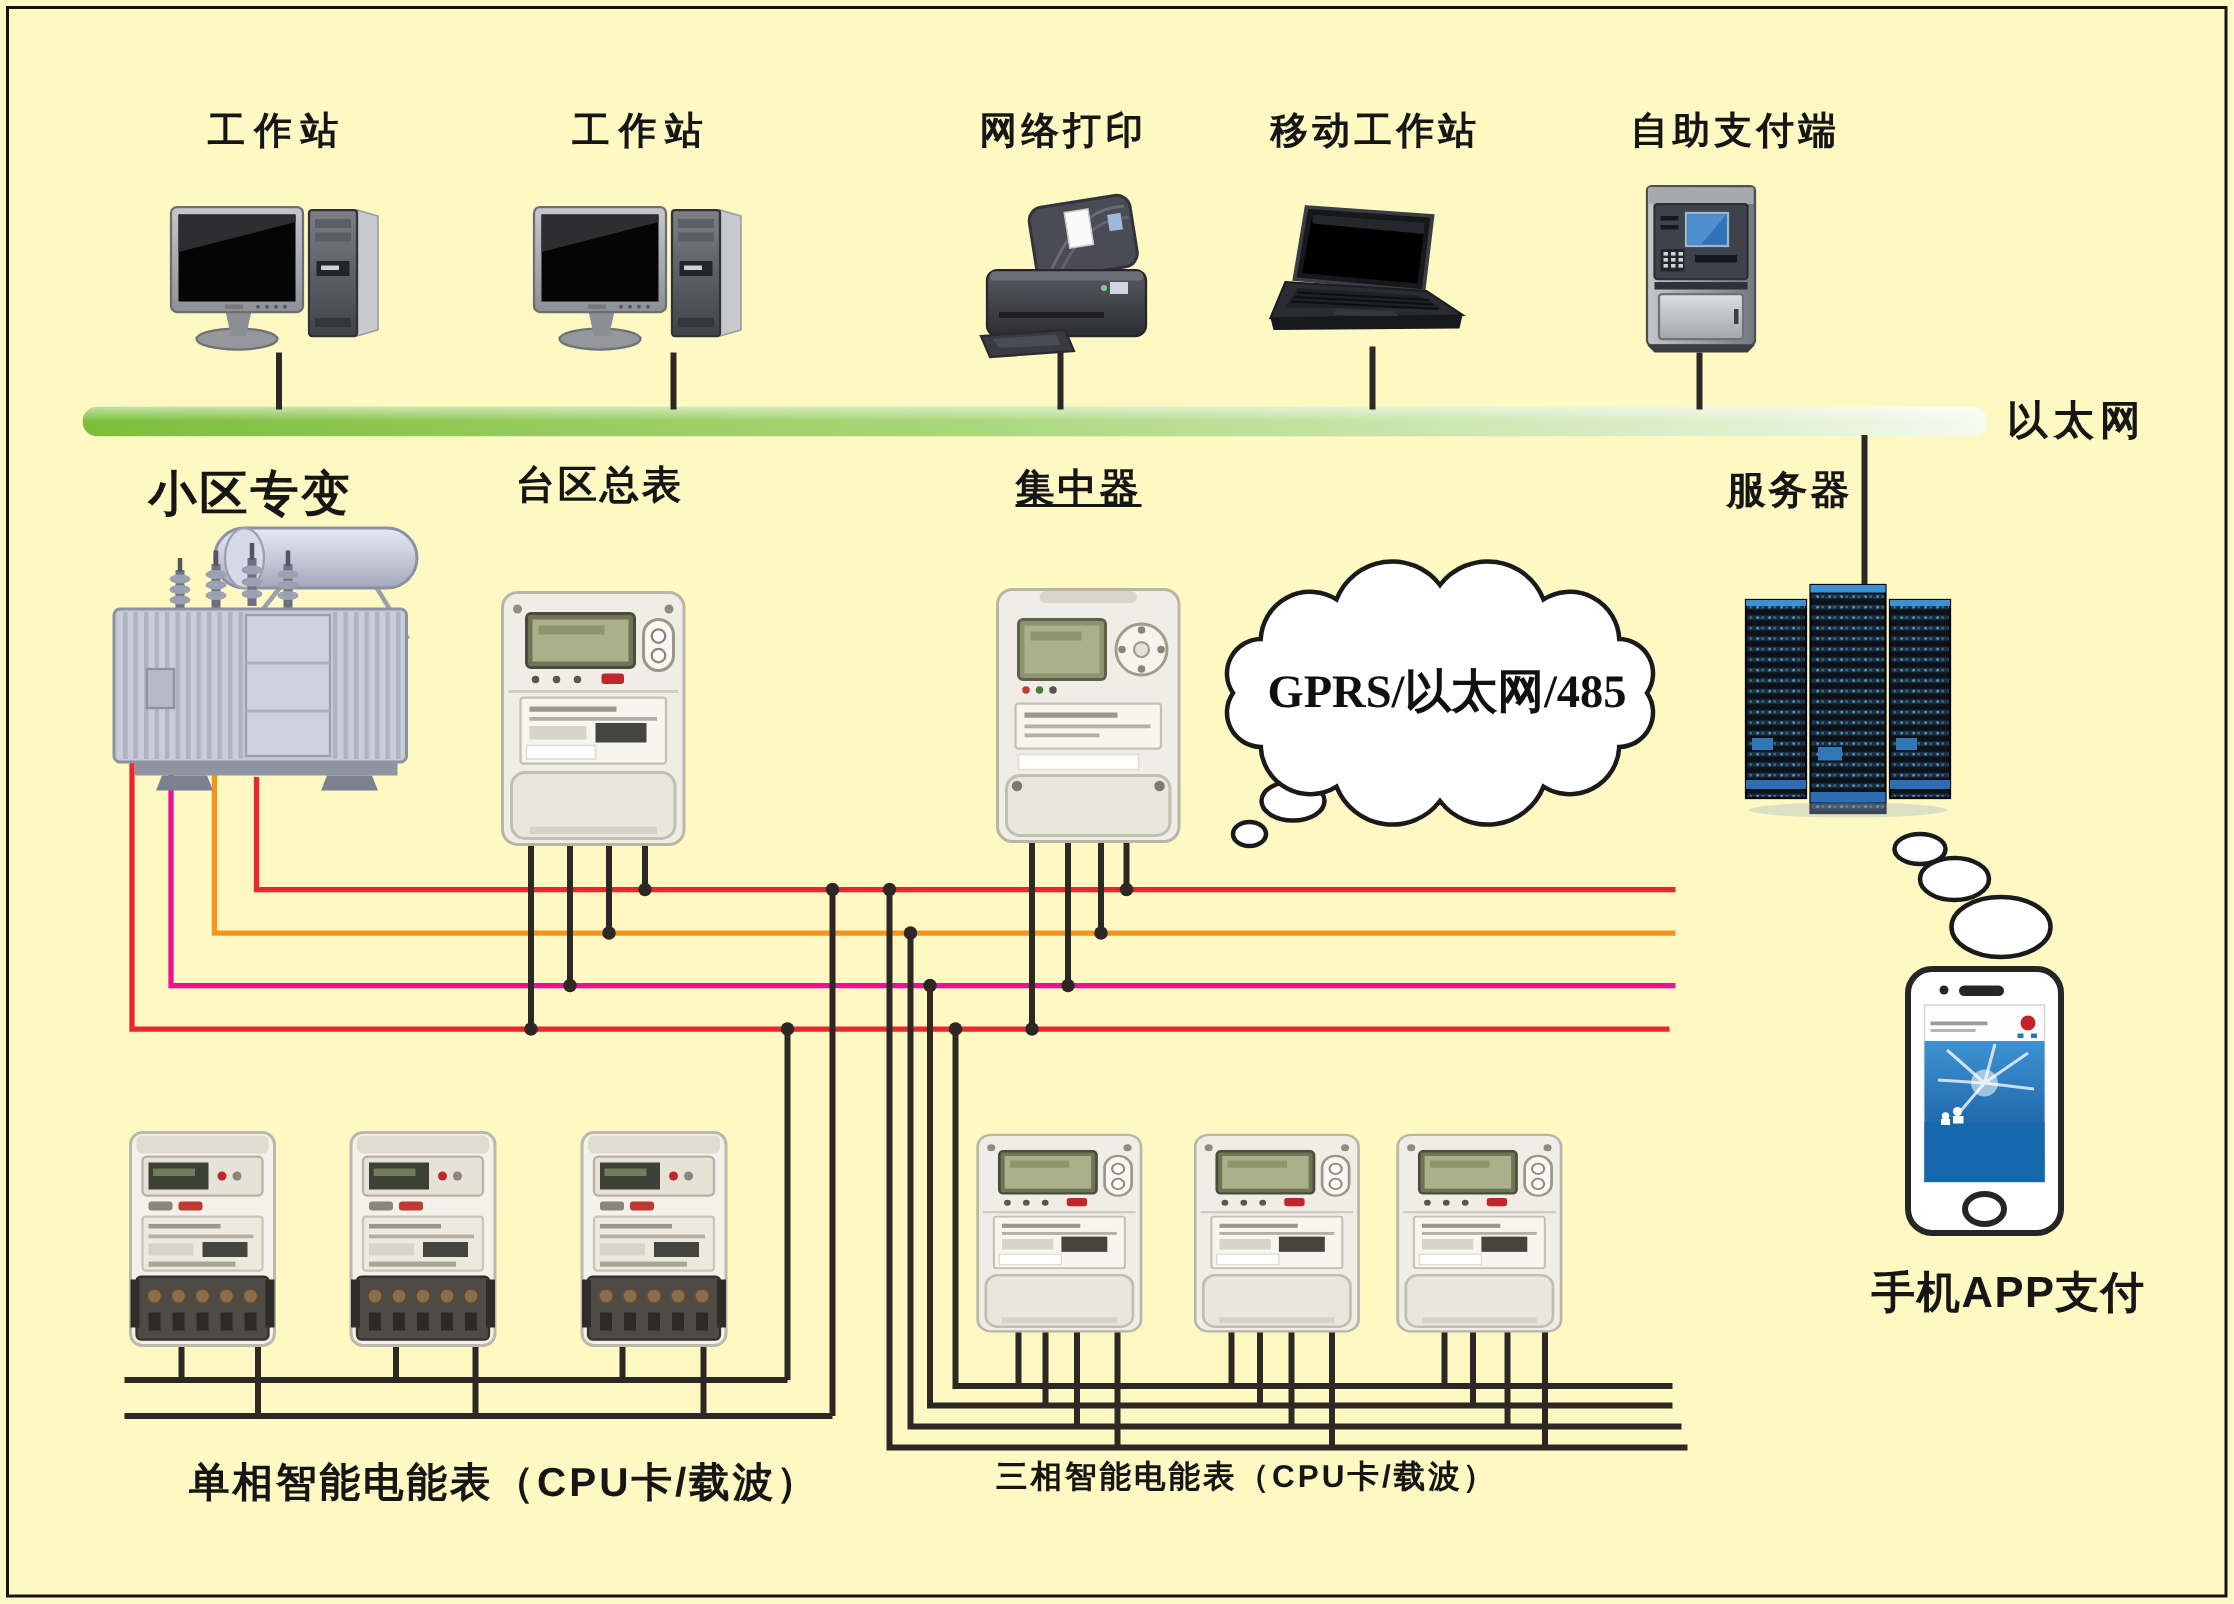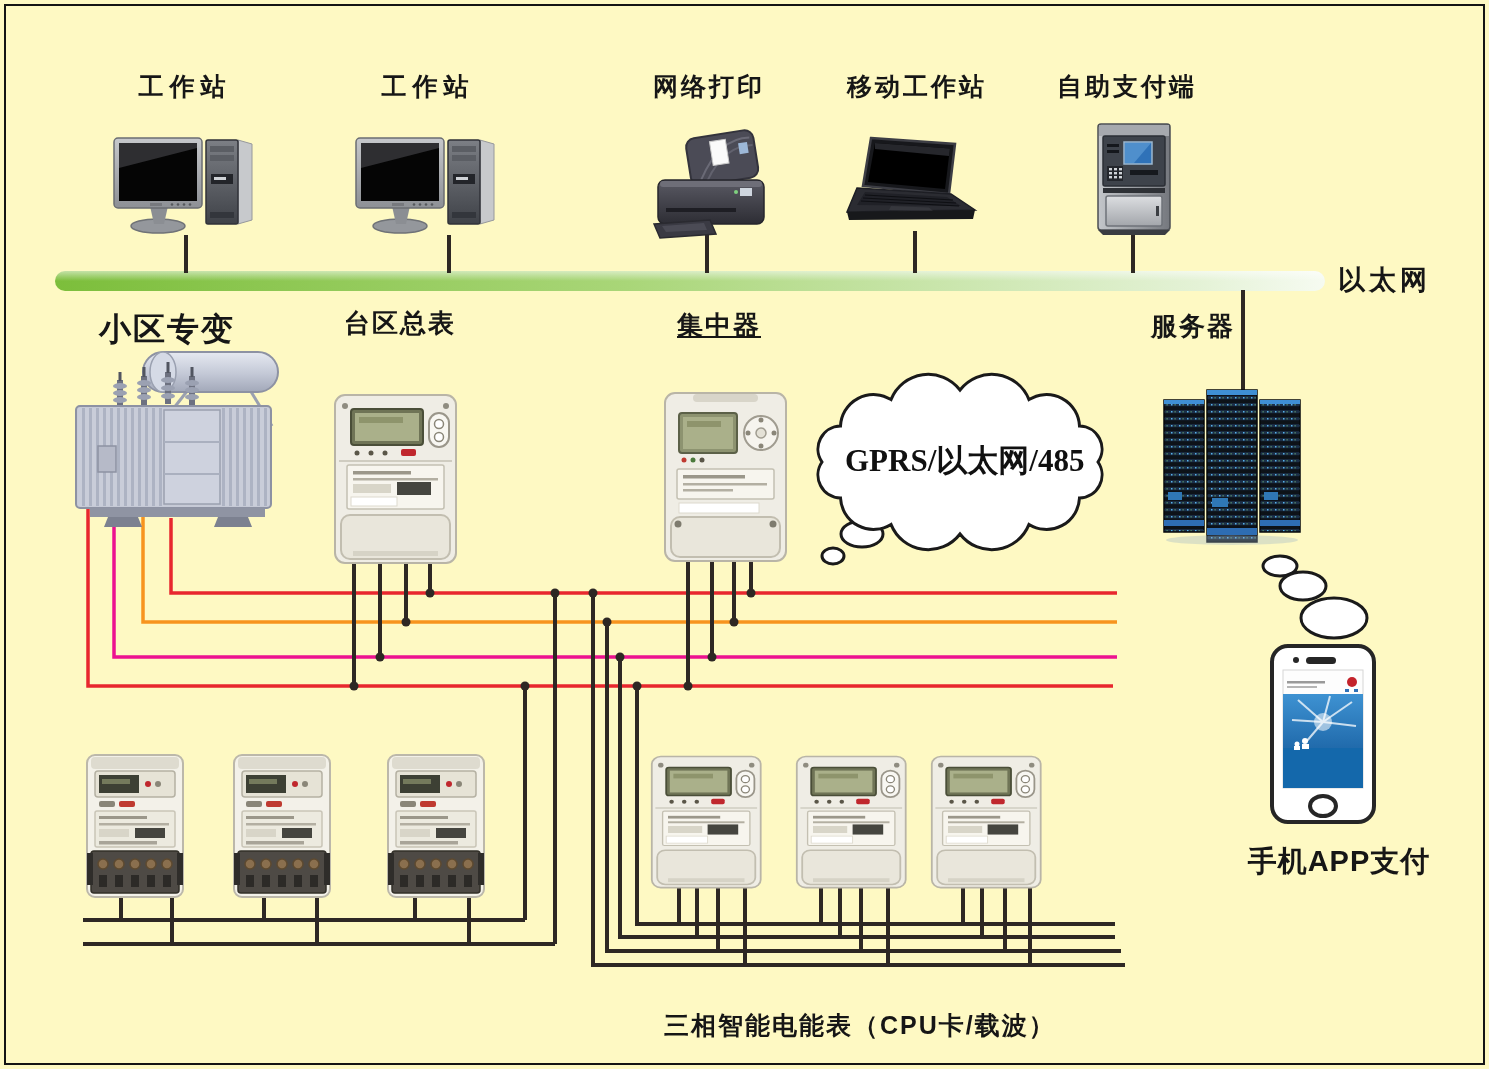--- a/index.html
+++ b/index.html
@@ -448,27 +448,28 @@
           <rect x="1302" y="744" width="7" height="5" fill="#fff"></rect>
       </g>
       <ellipse cx="1323" cy="806" rx="13" ry="10" fill="#fff" stroke="#262626" stroke-width="4"></ellipse>
     </g>
   </svg>
 
   <div class="lbl" style="left:110px;top:70px;width:150px;font-size:25px;letter-spacing:6px;">工作站</div>
   <div class="lbl" style="left:353px;top:70px;width:150px;font-size:25px;letter-spacing:6px;">工作站</div>
   <div class="lbl" style="left:634px;top:70px;width:150px;font-size:25px;letter-spacing:3px;">网络打印</div>
   <div class="lbl" style="left:827px;top:70px;width:180px;font-size:25px;letter-spacing:3px;font-family:Liberation Serif, serif;">移动工作站</div>
-  <div class="lbl" style="left:1037px;top:70px;width:180px;font-size:25px;letter-spacing:3px;">自助支付端</div>
+  <div class="lbl" style="left:1067px;top:70px;width:180px;font-size:25px;letter-spacing:3px;">自助支付端</div>
 
   <div class="lbl" style="left:1338px;top:262px;font-size:27px;letter-spacing:4px;">以太网</div>
 
   <div class="lbl" style="left:92px;top:308px;width:150px;font-size:32px;letter-spacing:2px;">小区专变</div>
   <div class="lbl" style="left:325px;top:306px;width:150px;font-size:26px;letter-spacing:2px;">台区总表</div>
   <div class="lbl" style="left:644px;top:308px;width:150px;font-size:26px;letter-spacing:2px;text-decoration:underline;">集中器</div>
   <div class="lbl" style="left:1118px;top:309px;width:150px;font-size:26px;letter-spacing:2px;text-align:center;">服务器</div>
 
   <div class="cloud-text" style="left:845px;top:440px;width:235px;font-size:31px;">GPRS/以太网/485</div>
 
   <div class="lbl" style="left:1244px;top:842px;width:190px;font-size:29px;letter-spacing:1px;">手机APP支付</div>
 
-  <div class="lbl" style="left:664px;top:1009px;font-size:25px;letter-spacing:2px;text-align:center;">三相智能电能表（CPU卡/载波）</div>
+  <div class="lbl" style="left:126px;top:970px;font-size:27px;letter-spacing:2px;text-align:left;">单相智能电能表（CPU卡/载波）</div>
+  <div class="lbl" style="left:664px;top:970px;font-size:21px;letter-spacing:2px;text-align:center;">三相智能电能表（CPU卡/载波）</div>
 </div>
 
 </body></html>

